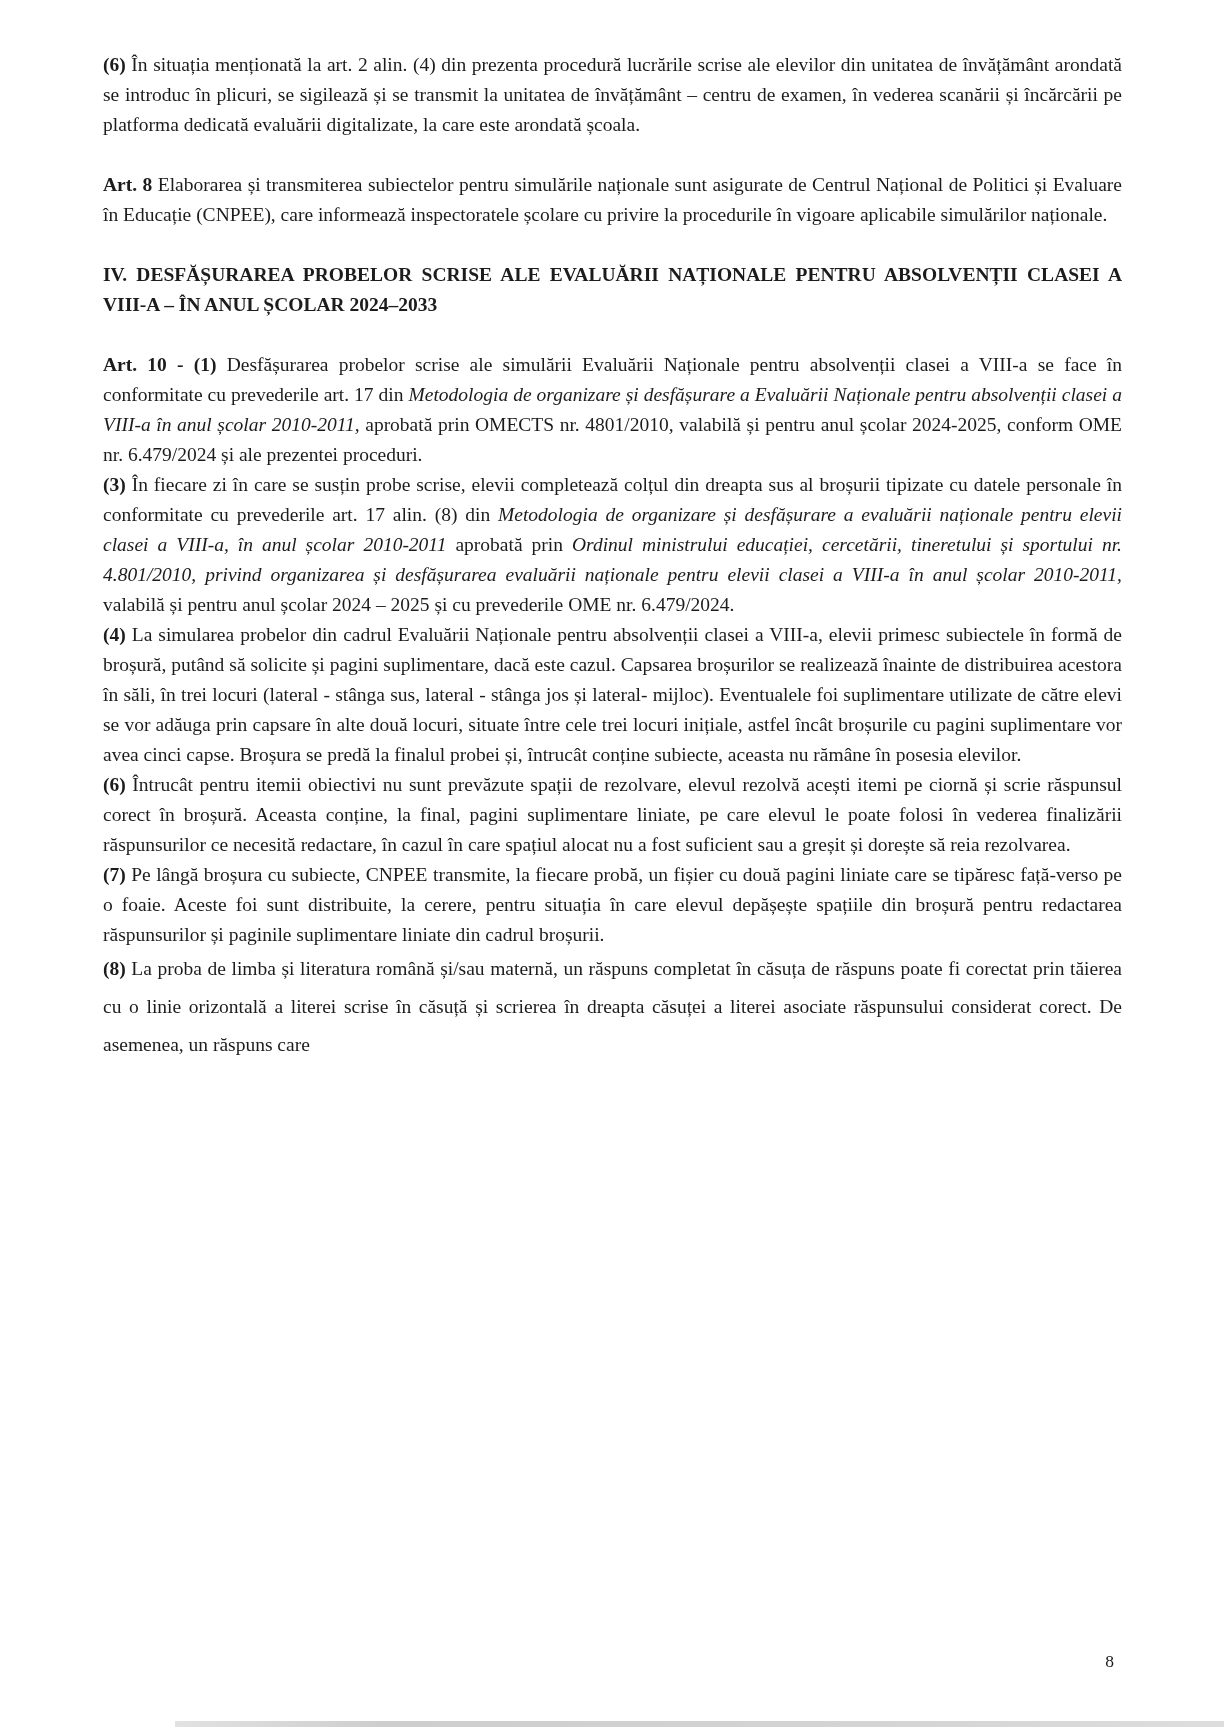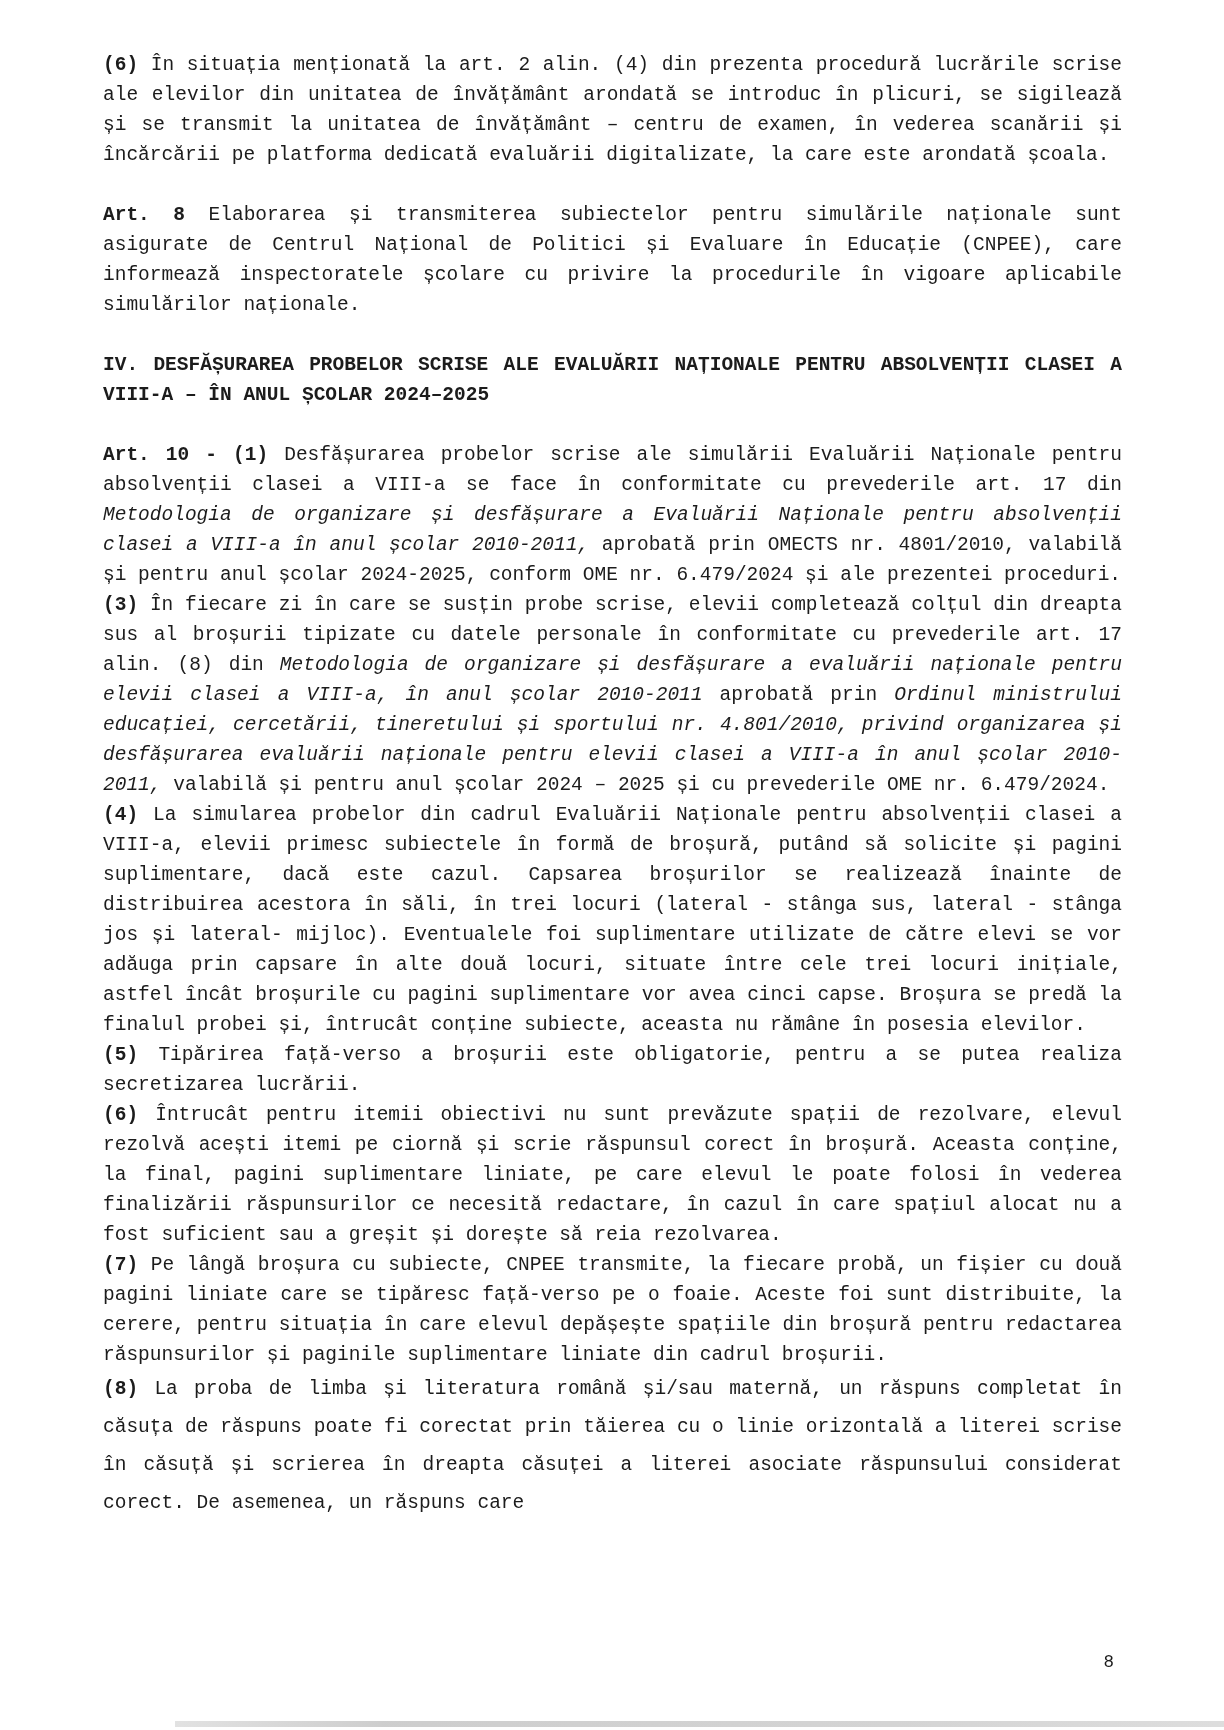--- a/index.html
+++ b/index.html
@@ -7,21 +7,21 @@
     margin: 0;
     padding: 0;
     background: #ffffff;
   }
   .page {
     position: relative;
     width: 1224px;
     height: 1730px;
     background: #ffffff;
     overflow: hidden;
-    font-family: Liberation Mono, monospace;
+    font-family: Liberation Serif, serif;
     color: #1c1c1c;
   }
   .content {
     position: absolute;
     left: 103px;
     top: 50px;
     width: 1019px;
     font-size: 19.5px;
     line-height: 30px;
     text-align: justify;
@@ -59,24 +59,23 @@
     opacity: 0.75;
   }
 </style>
 </head>
 <body>
 
 <div class="page">
   <div class="content">
       <p class="para"><span class="b">(6)</span><span class=""> În situația menționată la art. 2 alin. (4) din prezenta procedură lucrările scrise ale elevilor din unitatea de învățământ arondată se introduc în plicuri, se sigilează și se transmit la unitatea de învățământ – centru de examen, în vederea scanării și încărcării pe platforma dedicată evaluării digitalizate, la care este arondată școala.</span></p>
       <p class="para spaced"><span class="b">Art. 8</span><span class=""> Elaborarea și transmiterea subiectelor pentru simulările naționale sunt asigurate de Centrul Național de Politici și Evaluare în Educație (CNPEE), care informează inspectoratele școlare cu privire la procedurile în vigoare aplicabile simulărilor naționale.</span></p>
-      <p class="heading spaced"><span class="b">IV. DESFĂȘURAREA PROBELOR SCRISE ALE EVALUĂRII NAȚIONALE PENTRU ABSOLVENȚII CLASEI A VIII-A – ÎN ANUL ȘCOLAR 2024–2025</span></p>
+      <p class="heading spaced"><span class="b">IV. DESFĂȘURAREA PROBELOR SCRISE ALE EVALUĂRII NAȚIONALE PENTRU ABSOLVENȚII CLASEI A VIII-A – ÎN ANUL ȘCOLAR 2024–2033</span></p>
       <p class="para spaced"><span class="b">Art. 10 - (1)</span><span class=""> Desfășurarea probelor scrise ale simulării Evaluării Naționale pentru absolvenții clasei a VIII-a se face în conformitate cu prevederile art. 17 din </span><span class="i">Metodologia de organizare și desfășurare a Evaluării Naționale pentru absolvenții clasei a VIII-a în anul școlar 2010-2011,</span><span class=""> aprobată prin OMECTS nr. 4801/2010, valabilă și pentru anul școlar 2024-2025, conform OME nr. 6.479/2024 și ale prezentei proceduri.</span></p>
       <p class="para"><span class="b">(3)</span><span class=""> În fiecare zi în care se susțin probe scrise, elevii completează colțul din dreapta sus al broșurii tipizate cu datele personale în conformitate cu prevederile art. 17 alin. (8) din </span><span class="i">Metodologia de organizare și desfășurare a evaluării naționale pentru elevii clasei a VIII-a, în anul școlar 2010-2011</span><span class=""> aprobată prin </span><span class="i">Ordinul ministrului educației, cercetării, tineretului și sportului nr. 4.801/2010, privind organizarea și desfășurarea evaluării naționale pentru elevii clasei a VIII-a în anul școlar 2010-2011,</span><span class=""> valabilă și pentru anul școlar 2024 – 2025 și cu prevederile OME nr. 6.479/2024.</span></p>
       <p class="para"><span class="b">(4)</span><span class=""> La simularea probelor din cadrul Evaluării Naționale pentru absolvenții clasei a VIII-a, elevii primesc subiectele în formă de broșură, putând să solicite și pagini suplimentare, dacă este cazul. Capsarea broșurilor se realizează înainte de distribuirea acestora în săli, în trei locuri (lateral - stânga sus, lateral - stânga jos și lateral- mijloc). Eventualele foi suplimentare utilizate de către elevi se vor adăuga prin capsare în alte două locuri, situate între cele trei locuri inițiale, astfel încât broșurile cu pagini suplimentare vor avea cinci capse. Broșura se predă la finalul probei și, întrucât conține subiecte, aceasta nu rămâne în posesia elevilor.</span></p>
-      <p class="para"><span class="b">(5)</span><span class=""> Tipărirea față-verso a broșurii este obligatorie, pentru a se putea realiza secretizarea lucrării.</span></p>
       <p class="para"><span class="b">(6)</span><span class=""> Întrucât pentru itemii obiectivi nu sunt prevăzute spații de rezolvare, elevul rezolvă acești itemi pe ciornă și scrie răspunsul corect în broșură. Aceasta conține, la final, pagini suplimentare liniate, pe care elevul le poate folosi în vederea finalizării răspunsurilor ce necesită redactare, în cazul în care spațiul alocat nu a fost suficient sau a greșit și dorește să reia rezolvarea.</span></p>
       <p class="para"><span class="b">(7)</span><span class=""> Pe lângă broșura cu subiecte, CNPEE transmite, la fiecare probă, un fișier cu două pagini liniate care se tipăresc față-verso pe o foaie. Aceste foi sunt distribuite, la cerere, pentru situația în care elevul depășește spațiile din broșură pentru redactarea răspunsurilor și paginile suplimentare liniate din cadrul broșurii.</span></p>
       <p class="para wide"><span class="b">(8)</span><span class=""> La proba de limba și literatura română și/sau maternă, un răspuns completat în căsuța de răspuns poate fi corectat prin tăierea cu o linie orizontală a literei scrise în căsuță și scrierea în dreapta căsuței a literei asociate răspunsului considerat corect. De asemenea, un răspuns care</span></p>
     </div>
   <div class="page-number">8</div>
   <div class="scan-artifact"></div>
 </div>
 
 </body></html>

